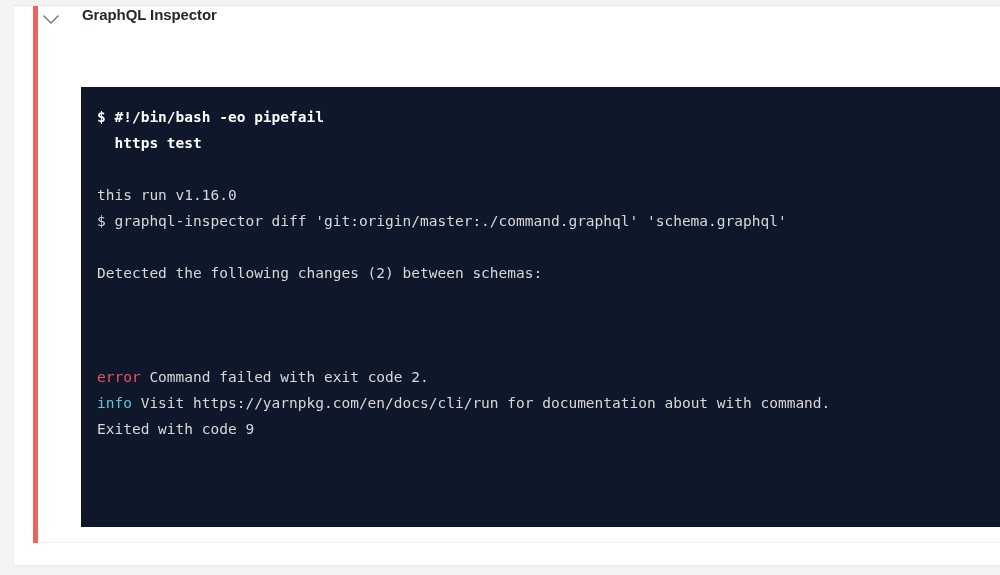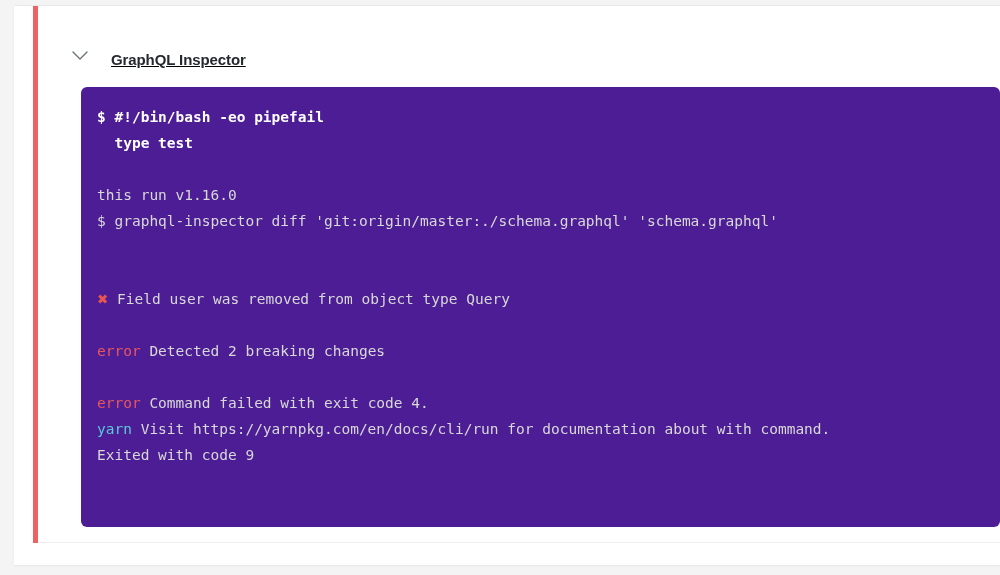--- a/index.html
+++ b/index.html
@@ -42,25 +42,23 @@
   }
   .card-inner {
     position: absolute;
     left: 24px;
     top: 0;
     right: 0;
     bottom: 0;
   }
   .check-header {
     display: flex;
-    align-items: flex-end;
+    align-items: flex-start;
     height: 62px;
-    padding-left: 29px;
     box-sizing: border-box;
-    text-decoration: underline;
   }
   .chevron-icon {
     width: 26px;
     height: 26px;
     display: inline-flex;
     align-items: center;
     justify-content: center;
     flex: none;
   }
   .chevron-icon svg { display:block; }
@@ -71,25 +69,24 @@
     color: #24292e;
     letter-spacing: -0.1px;
     white-space: nowrap;
   }
   .terminal {
     position: absolute;
     left: 43px;
     top: 81px;
     right: 0;
     height: 440px;
-    background: #4c1d95;
+    background: #0f172a;
     box-sizing: border-box;
     padding: 17px 0 14px 16px;
     overflow: hidden;
-    border-radius: 6px;
   }
   .term-line {
     font-family: "DejaVu Sans Mono", "Liberation Mono", monospace;
     font-size: 14.5px;
     line-height: 26px;
     color: #d8d8d8;
     white-space: pre;
     letter-spacing: 0px;
   }
   .term-line.blank { color: transparent; }
@@ -138,32 +135,31 @@
           <svg width="24" height="24" viewBox="0 0 24 24" fill="none" stroke="#6a737d" stroke-width="1.4" stroke-linecap="round" stroke-linejoin="round">
             <polyline points="5,9 12,16 19,9"></polyline>
           </svg>
         </span>
         <span class="check-title">GraphQL Inspector</span>
       </div>
 
       <div class="terminal">
 
       <div class="term-line bold">$ #!/bin/bash -eo pipefail</div>
-          <div class="term-line bold">  type test</div>
+          <div class="term-line bold">  https test</div>
           <div class="term-line blank"> </div>
           <div class="term-line">this run v1.16.0</div>
-          <div class="term-line">$ graphql-inspector diff 'git:origin/master:./schema.graphql' 'schema.graphql'</div>
+          <div class="term-line">$ graphql-inspector diff 'git:origin/master:./command.graphql' 'schema.graphql'</div>
+          <div class="term-line blank"> </div>
+          <div class="term-line">Detected the following changes (2) between schemas:</div>
           <div class="term-line blank"> </div>
           <div class="term-line blank"> </div>
-          <div class="term-line"><span class="tok-err-mark">✖</span><span class="tok-plain"> Field user was removed from object type Query</span></div>
           <div class="term-line blank"> </div>
-          <div class="term-line"><span class="tok-error">error</span><span class="tok-plain"> Detected 2 breaking changes</span></div>
-          <div class="term-line blank"> </div>
-          <div class="term-line"><span class="tok-error">error</span><span class="tok-plain"> Command failed with exit code 4.</span></div>
-          <div class="term-line"><span class="tok-info">yarn</span><span class="tok-plain"> Visit https://yarnpkg.com/en/docs/cli/run for documentation about with command.</span></div>
+          <div class="term-line"><span class="tok-error">error</span><span class="tok-plain"> Command failed with exit code 2.</span></div>
+          <div class="term-line"><span class="tok-info">info</span><span class="tok-plain"> Visit https://yarnpkg.com/en/docs/cli/run for documentation about with command.</span></div>
           <div class="term-line">Exited with code 9</div>
         </div>
 
       <div class="card-divider"></div>
       <div class="card-footer"></div>
 
     </div>
   </div>
 </div>
 

